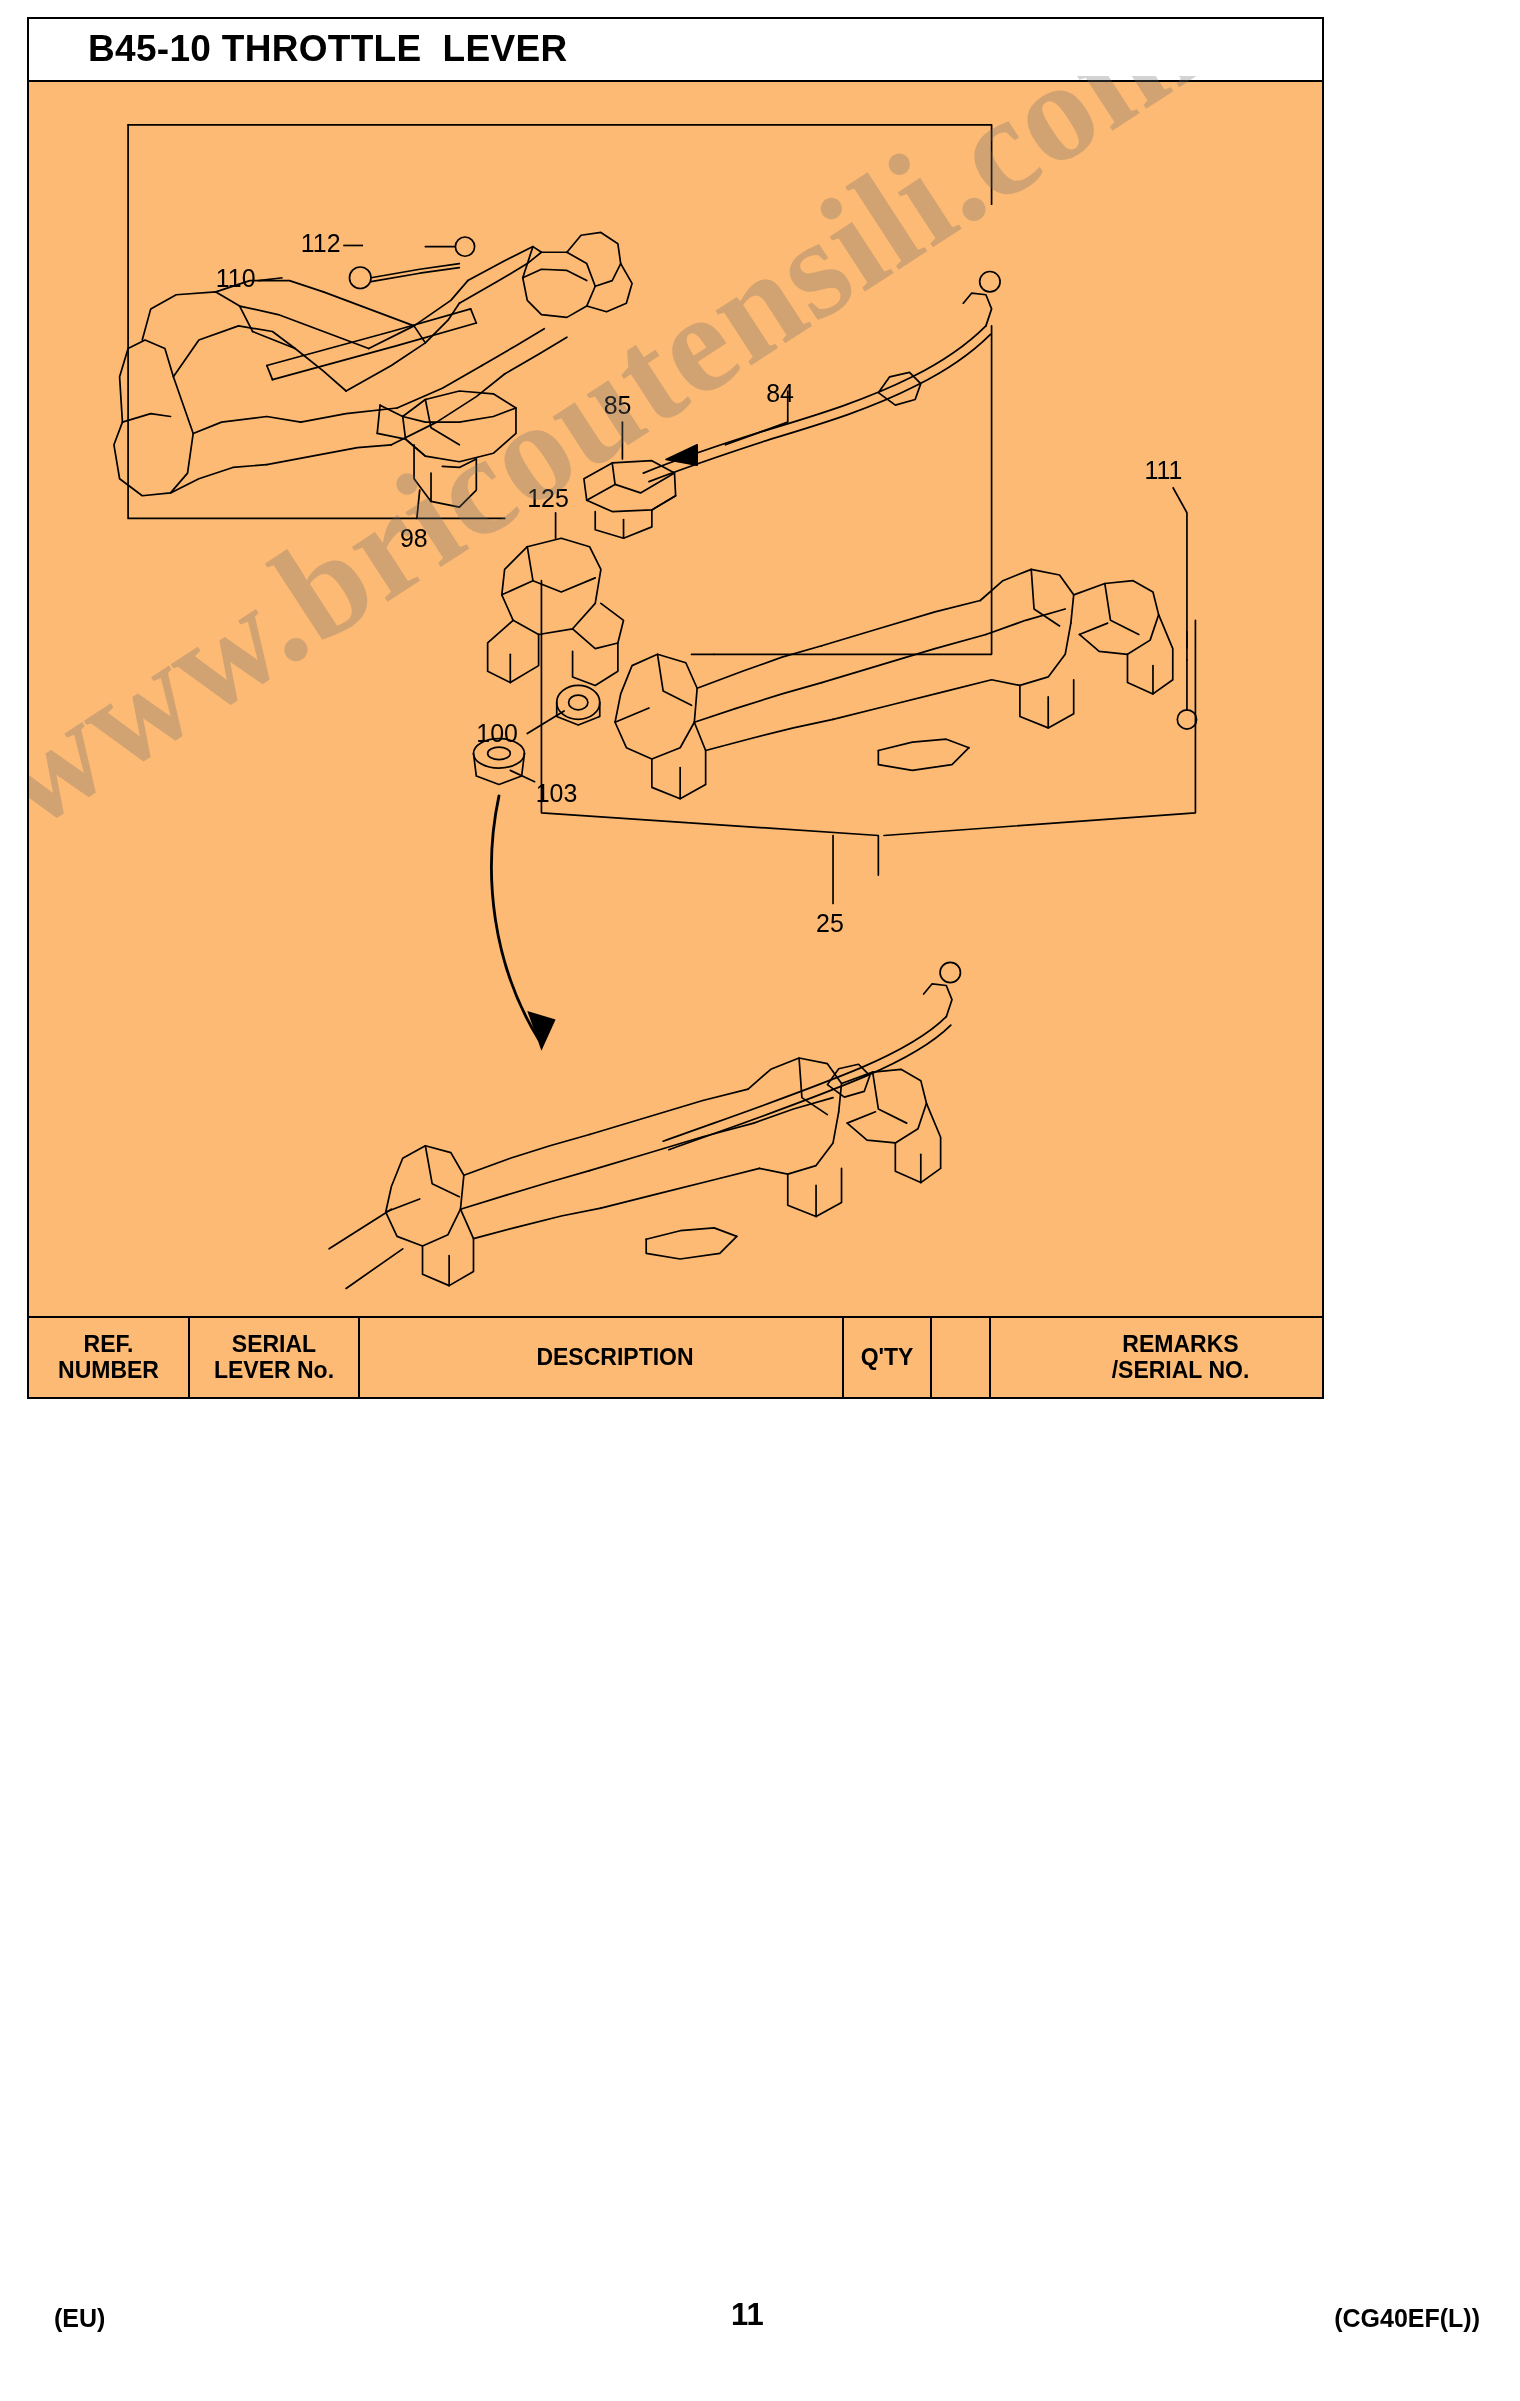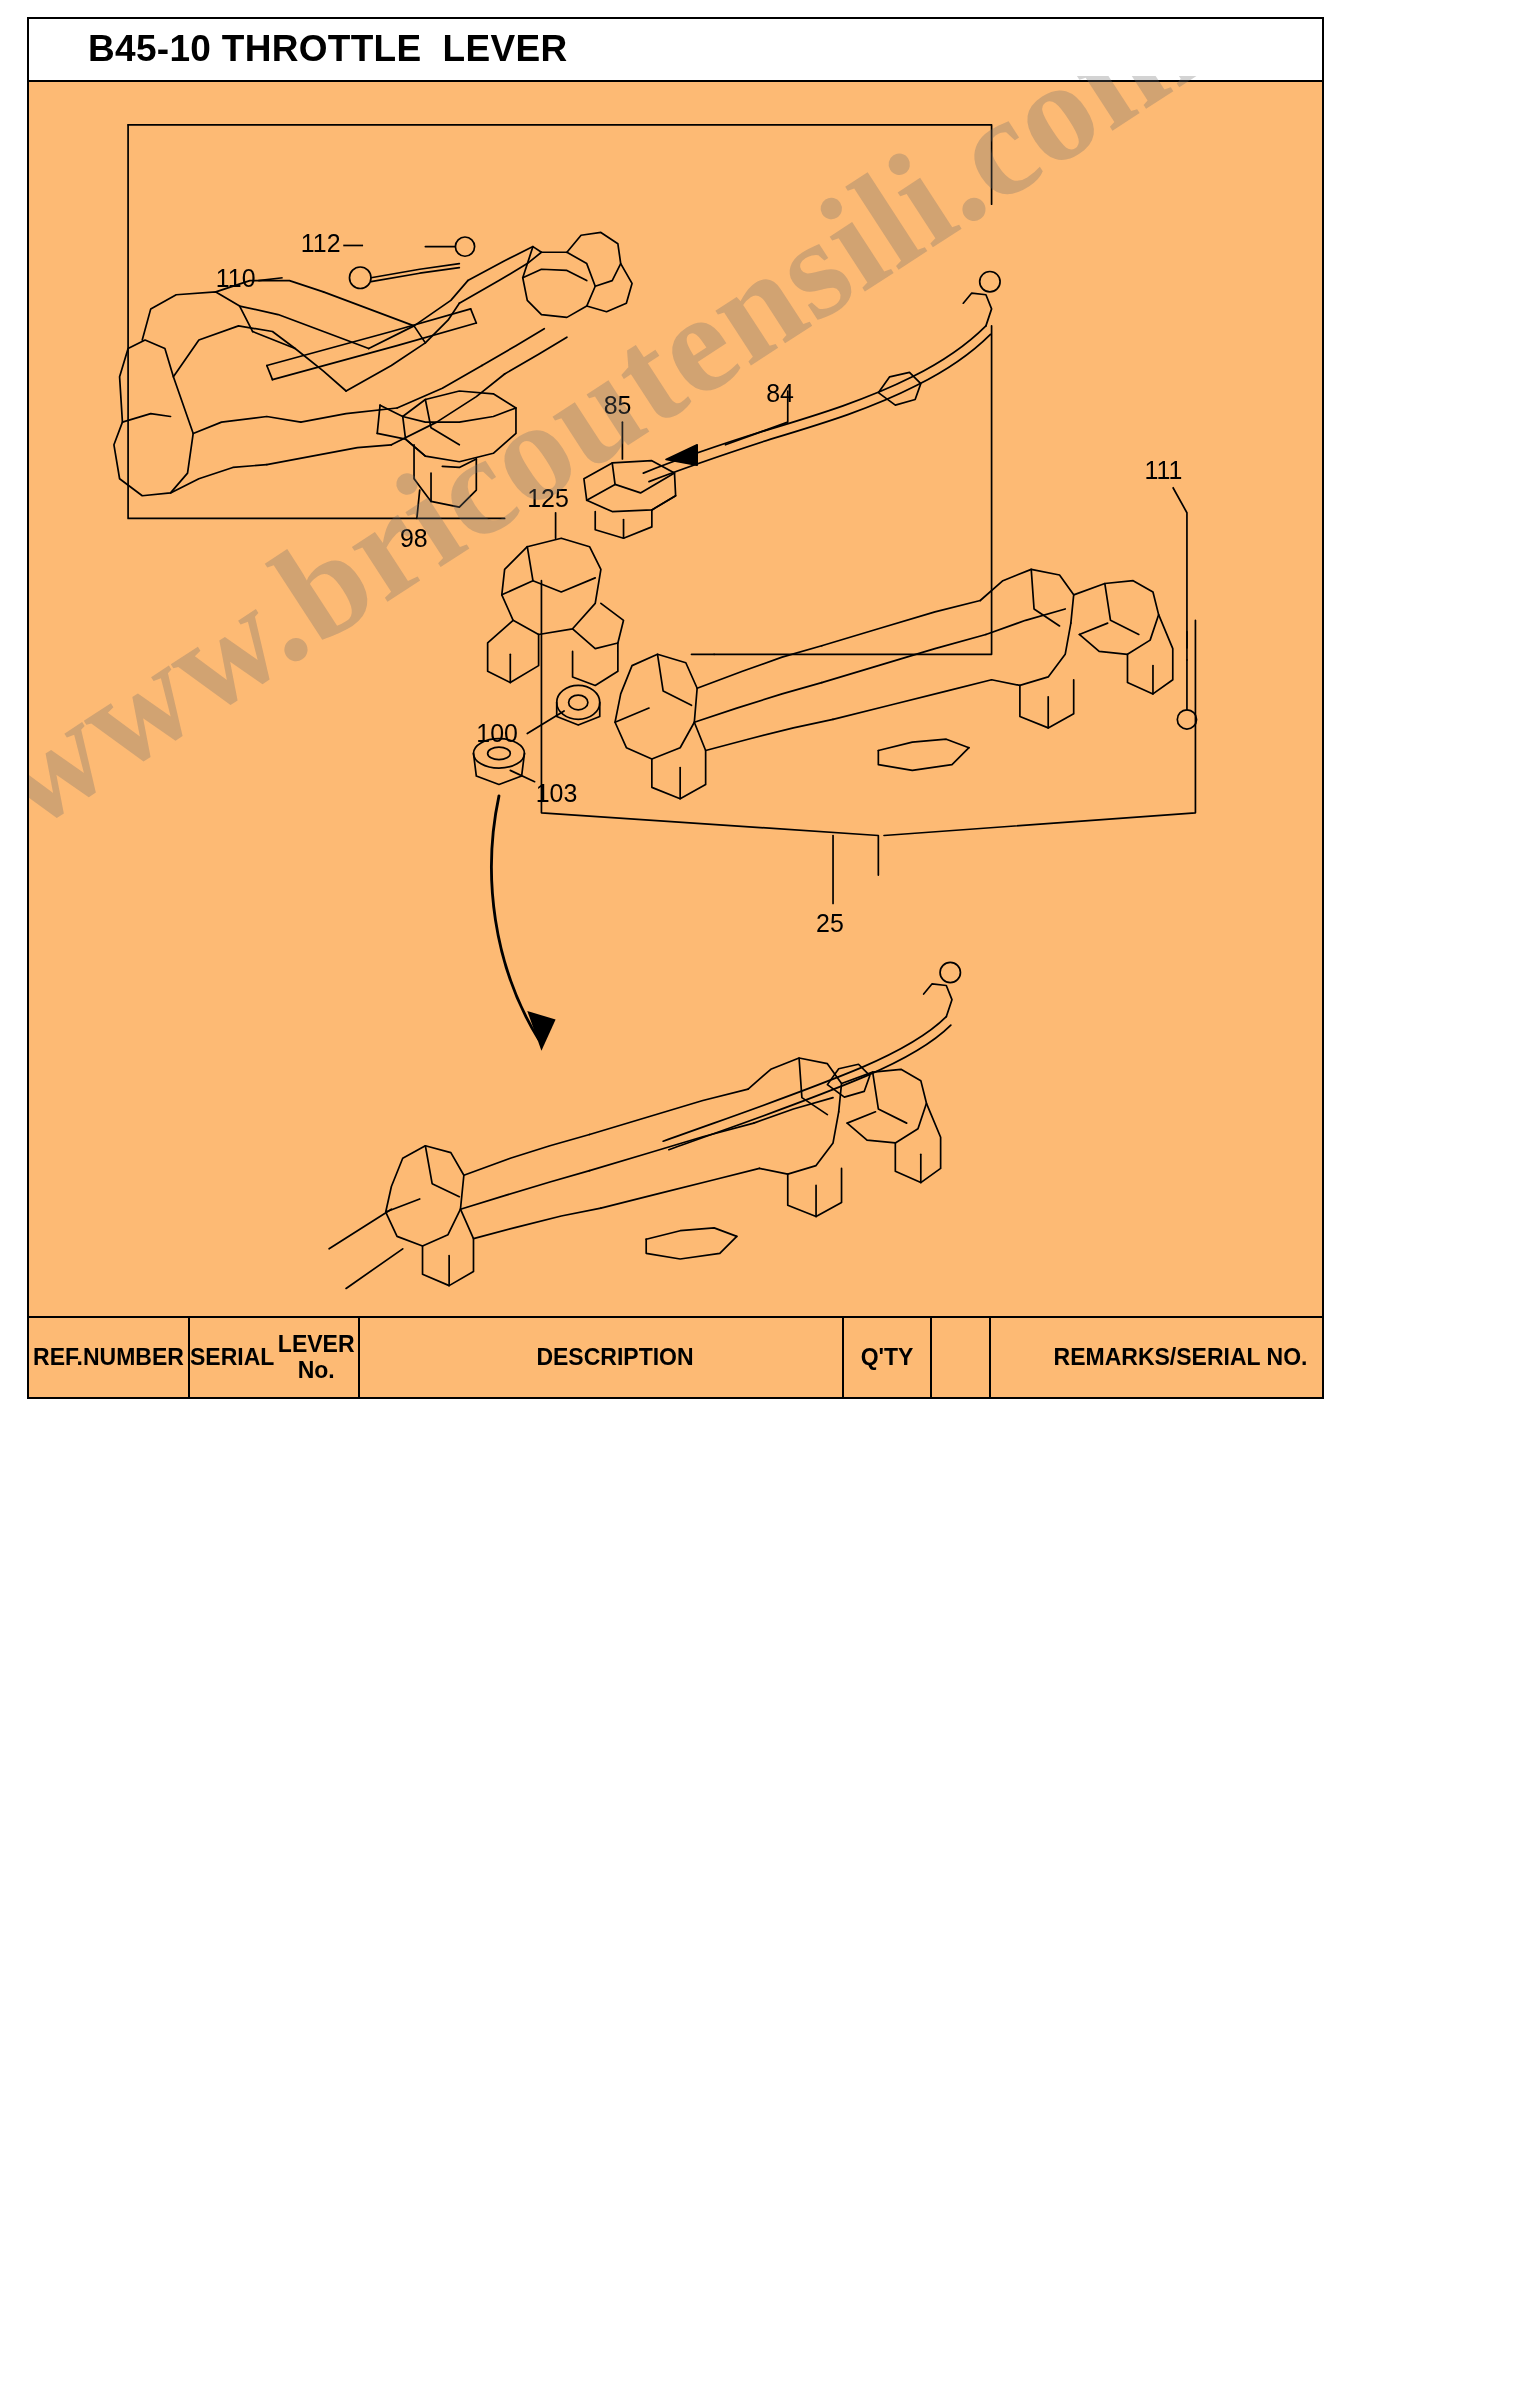--- a/index.html
+++ b/index.html
@@ -98,21 +98,21 @@
     height: 81px;
     border-top: 2.8px solid #000;
     box-sizing: border-box;
     display: flex;
   }
   .tcell {
     position: relative;
     border-right: 2.3px solid #000;
     box-sizing: border-box;
     display: flex;
-    flex-direction: row;
+    flex-direction: column;
     align-items: center;
     justify-content: center;
     text-align: center;
     font-size: 23px;
     font-weight: bold;
     line-height: 1.12;
     color: #000;
   }
   .tcell:last-child { border-right: none; margin-left: 48px; }
 
@@ -403,15 +403,20 @@
         <span class="l1"></span>
       </div>
       <div class="tcell c-remarks">
         <span class="l1">REMARKS</span>
         <span class="l2">/SERIAL NO.</span>
       </div>
     </div>
 
   </div>
 
+  <div class="footer">
+    <div class="f-left">(EU)</div>
+    <div class="f-center">11</div>
+    <div class="f-right">(CG40EF(L))</div>
+  </div>
 
 </div>
 
 
 </body></html>

